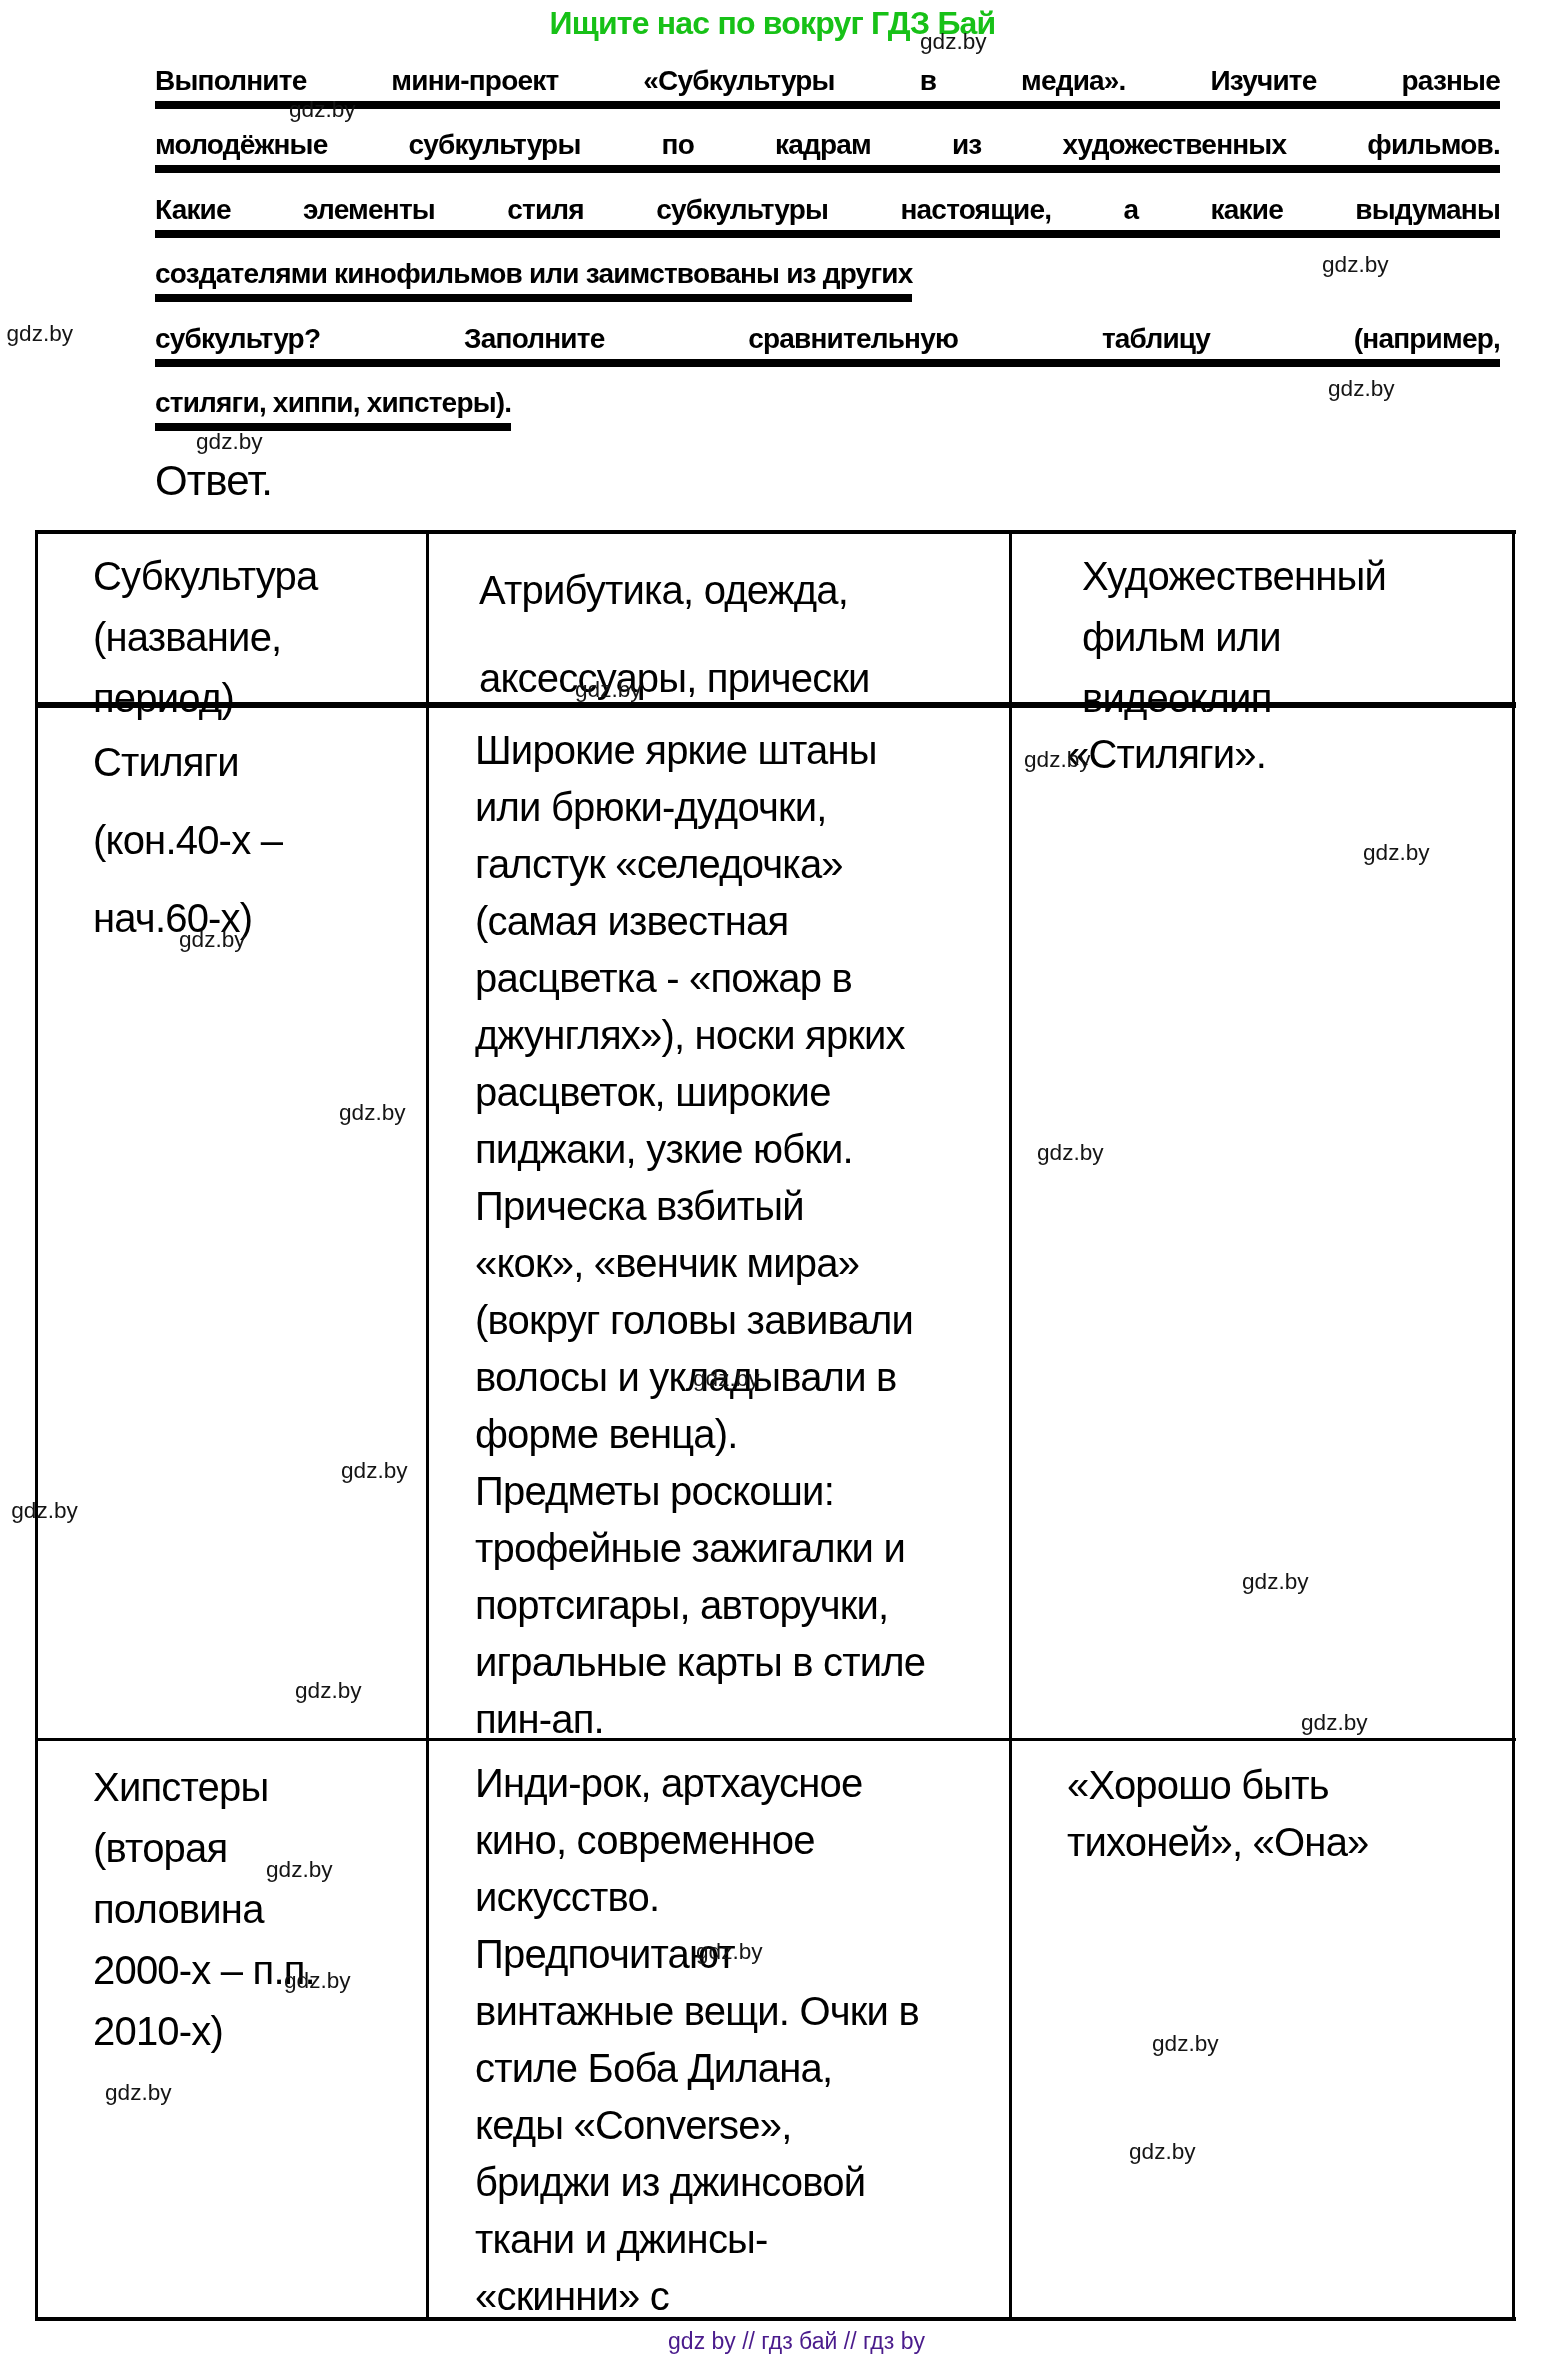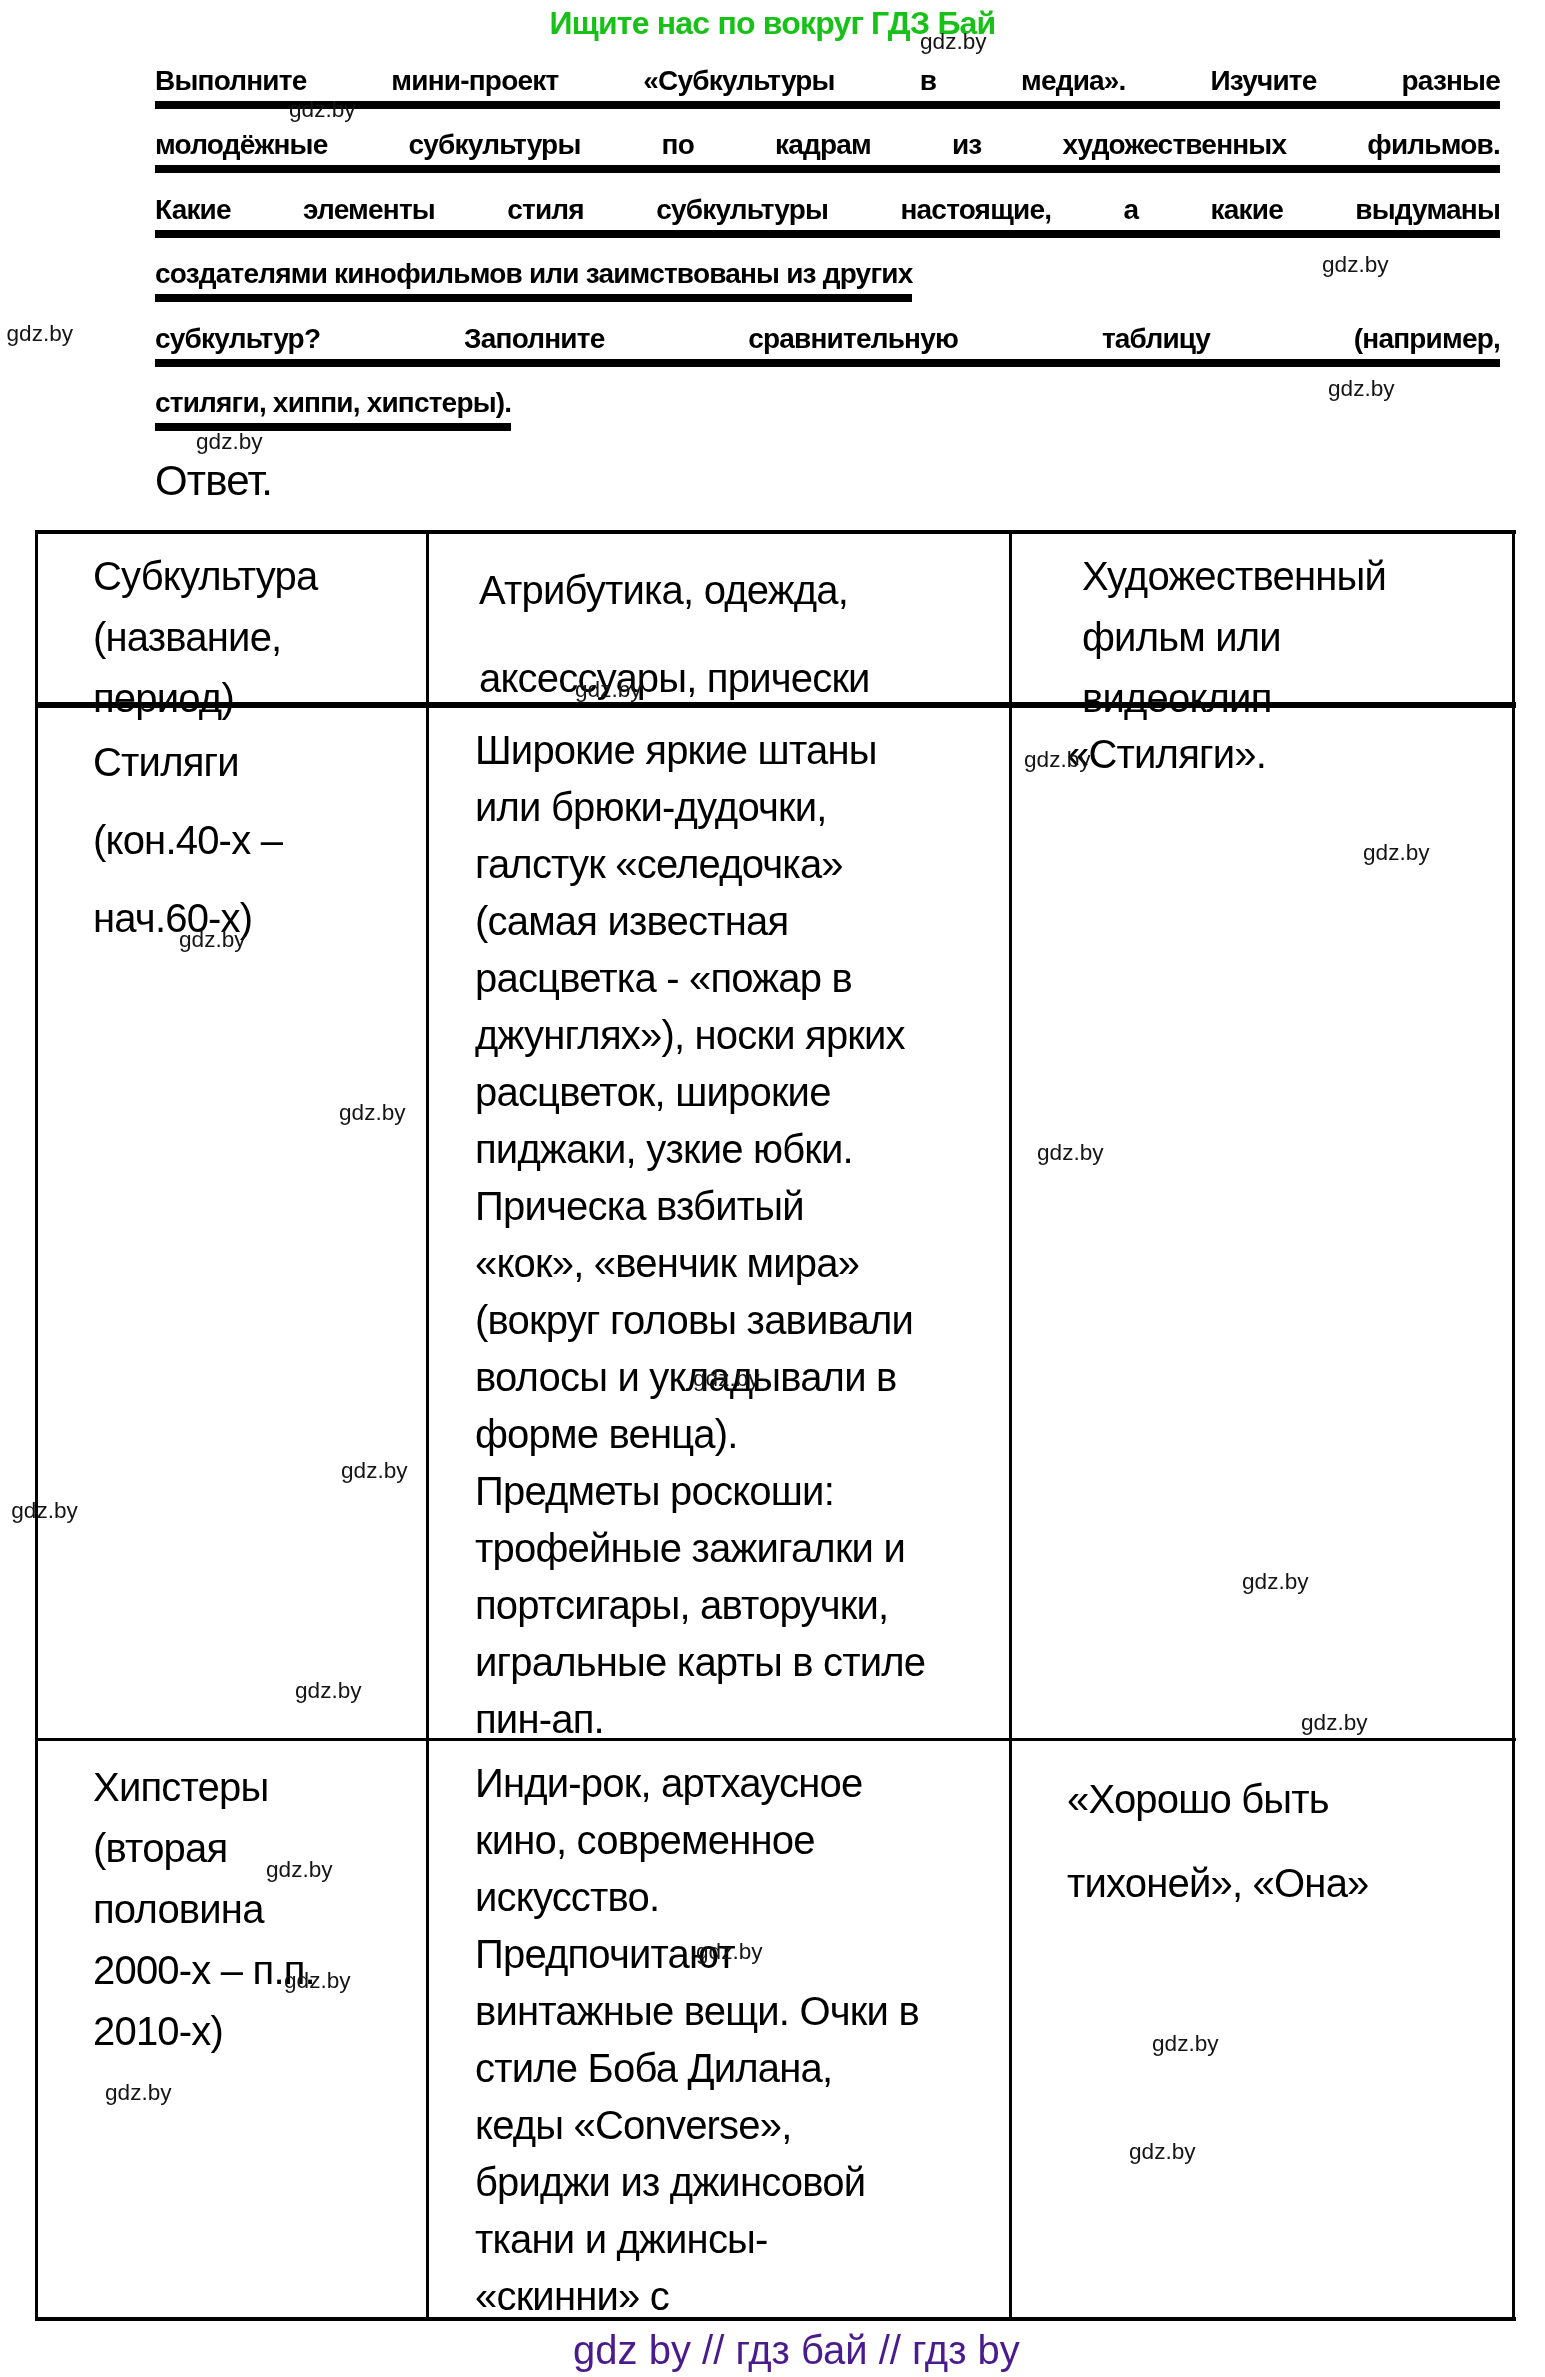--- a/index.html
+++ b/index.html
@@ -43,21 +43,21 @@
 
   
   .cell {
     position:absolute; font-size:40px; letter-spacing:-0.8px;
     white-space:pre-line; color:#000;
   }
 
   
   .footer {
     position:absolute; top:2328px; left:0; width:100%;
-    text-align:center; font-size:40px; color:#4a1b8c; letter-spacing:0;
+    text-align:center; font-size:23px; color:#4a1b8c; letter-spacing:0;
     padding-left:48px; box-sizing:border-box;
   }
 </style>
 </head>
 <body>
 
 <div class="page">
 
   <div class="banner">Ищите нас по вокруг ГДЗ Бай</div>
 
@@ -130,21 +130,21 @@
     <div class="cell" style="left:475px;top:1755px;width:529px;line-height:57px">Инди-рок, артхаусное
 кино, современное
 искусство.
 Предпочитают
 винтажные вещи. Очки в
 стиле Боба Дилана,
 кеды «Converse»,
 бриджи из джинсовой
 ткани и джинсы-
 «скинни» с</div>
-    <div class="cell" style="left:1067px;top:1757px;width:436px;line-height:84px">«Хорошо быть
+    <div class="cell" style="left:1067px;top:1757px;width:436px;line-height:57px">«Хорошо быть
 тихоней», «Она»</div>
   </div>
 
   <span class="wm" style="left:920px;top:29px">gdz.by</span>
   <span class="wm" style="left:289px;top:97px">gdz.by</span>
   <span class="wm" style="left:1322px;top:252px">gdz.by</span>
   <span class="wm" style="left:6.5px;top:321px">gdz.by</span>
   <span class="wm" style="left:1328px;top:376px">gdz.by</span>
   <span class="wm" style="left:196px;top:429px">gdz.by</span>
   <span class="wm" style="left:575px;top:677px">gdz.by</span>

